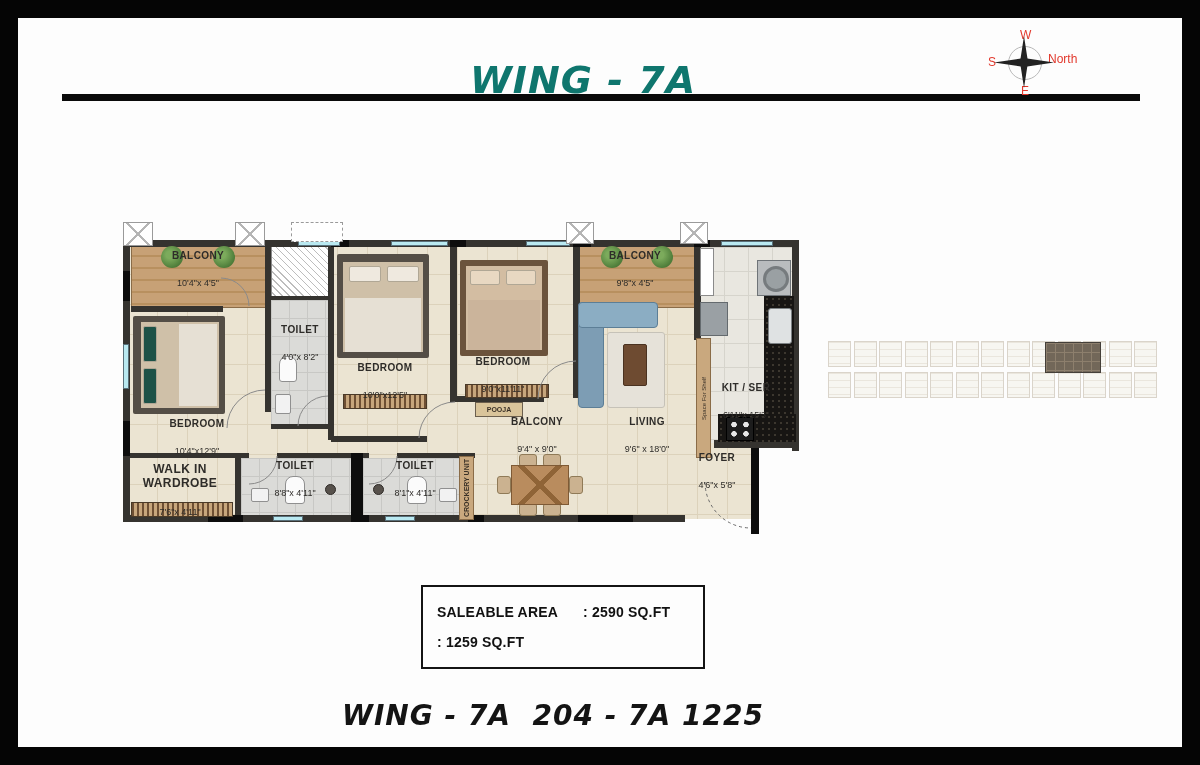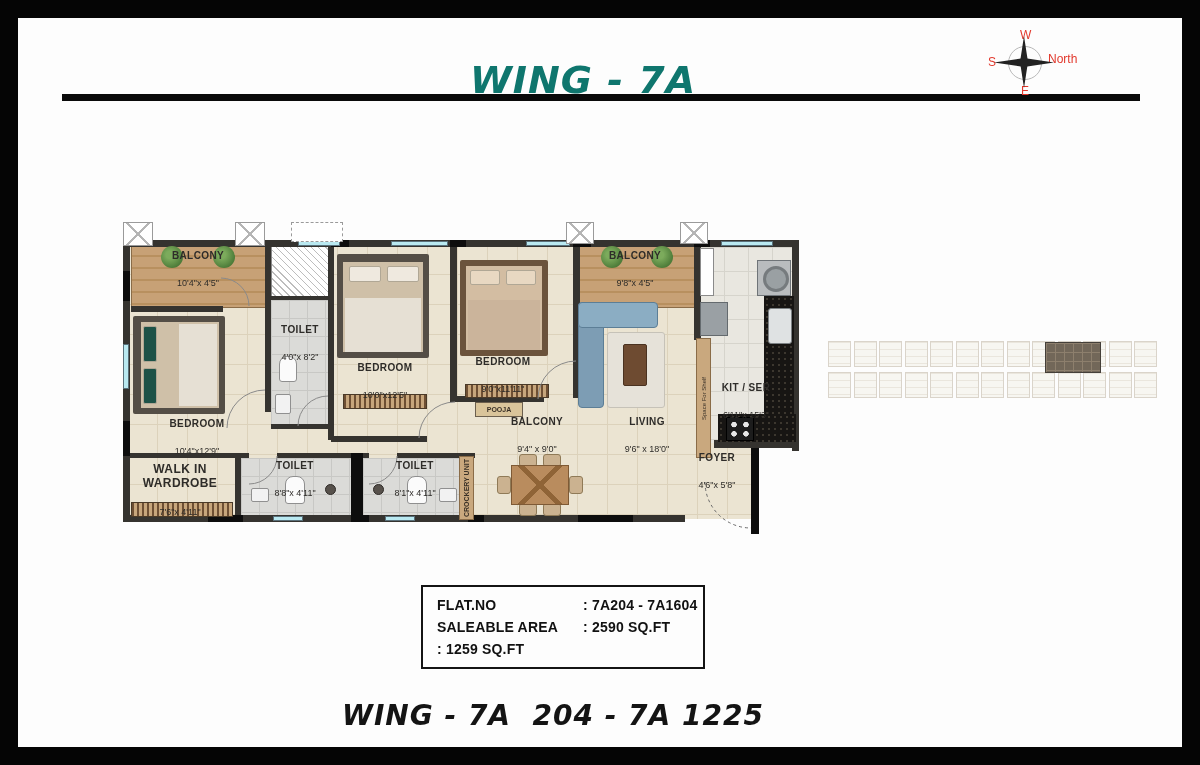--- a/index.html
+++ b/index.html
@@ -315,24 +315,20 @@
         <div class="kp-unit" style="left: 229.5px; top: 31px;"></div>
         <div class="kp-unit" style="left: 255px; top: 31px;"></div>
         <div class="kp-unit" style="left: 280.5px; top: 31px;"></div>
         <div class="kp-unit" style="left: 306px; top: 31px;"></div>
       </div>
     <div class="kp-hi"></div>
   </div>
 
   <div id="info-table">
     <div class="irow">
-      <span class="ilabel">FLAT.NO</span>
-      <span class="ivalue">: 7A204 - 7A1604</span>
-    </div>
-    <div class="irow">
       <span class="ilabel">SALEABLE AREA</span>
       <span class="ivalue">: 2590 SQ.FT</span>
     </div>
     <div class="irow">
       <span class="ivalue">: 1259 SQ.FT</span>
     </div>
   </div>
 
   <div id="footer-title">WING - 7A  204 - 7A 1225</div>
 

